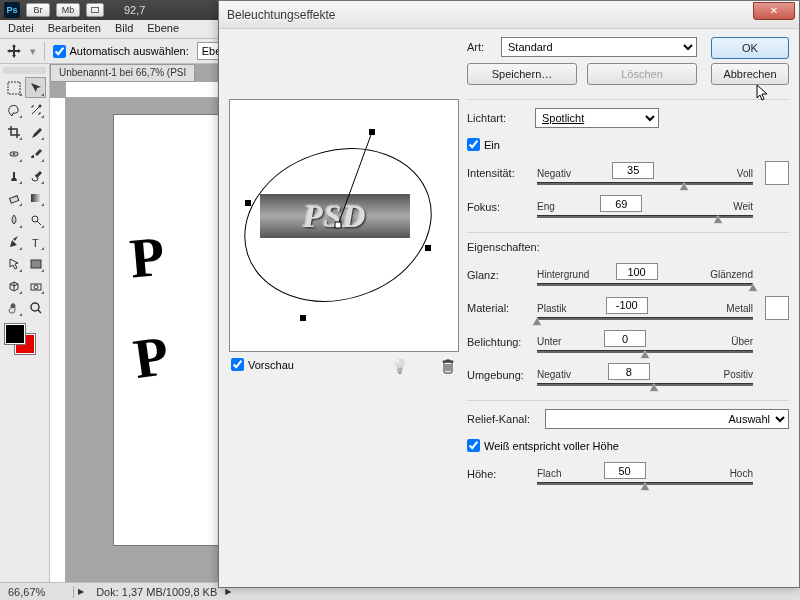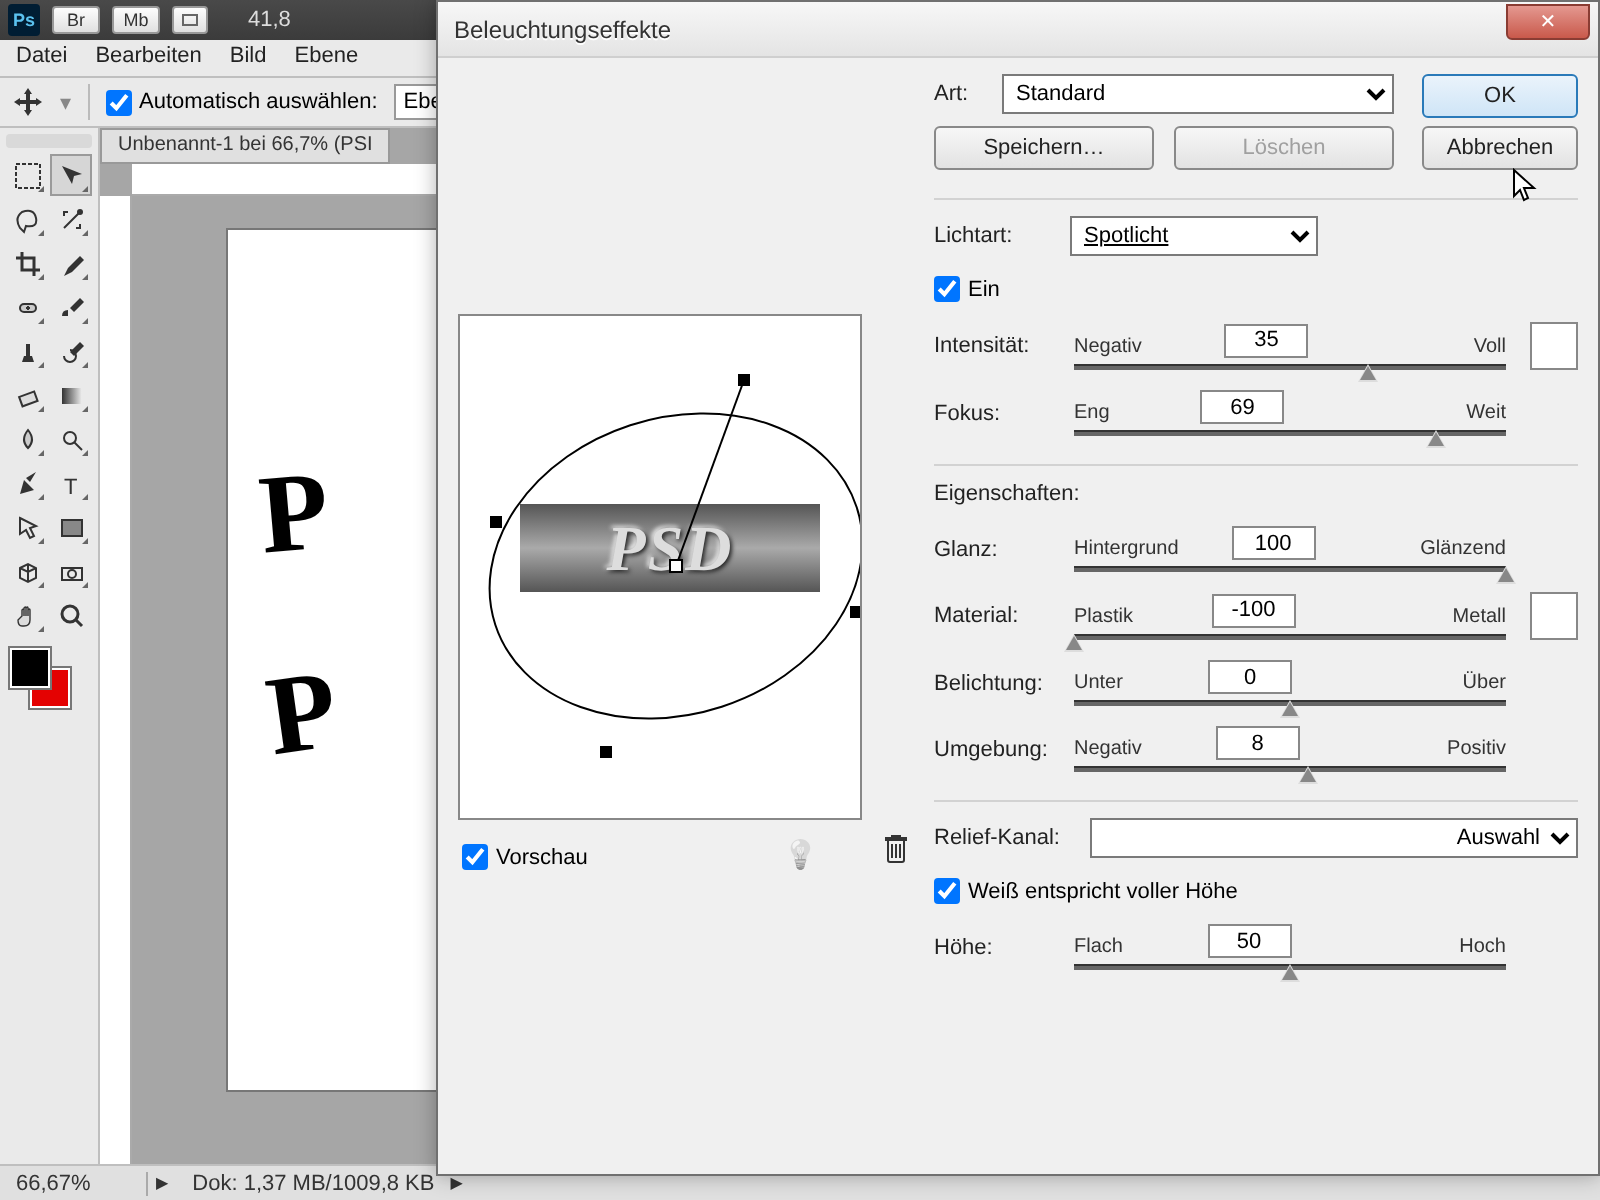--- a/index.html
+++ b/index.html
@@ -39,24 +39,24 @@
     .statusbar .docinfo { padding: 0 8px; }
     
     
     .dialog { position: absolute; left: 218px; top: 0; width: 582px; height: 588px; background: #f0f0f0; border: 1px solid #707070; box-shadow: 0 0 10px rgba(0,0,0,.3); display:flex; flex-direction: column;}
     .dlg-titlebar { height: 28px; background: linear-gradient(#f7f7f7,#e4e4e4); border-bottom: 1px solid #cfcfcf; display:flex; align-items:center; padding: 0 0 0 8px;}
     .dlg-titlebar .title { flex:1; color:#333; font-size:12px; text-shadow: 0 1px #fff; }
     .dlg-close { width: 42px; height: 18px; background: linear-gradient(#e49890,#c9594b); border:1px solid #8a3c33; border-radius: 0 0 3px 3px; margin-right: 4px; margin-top:-8px; color:#fff; display:flex; align-items:center; justify-content:center; font-size:10px;}
     .dlg-body { flex:1; display:flex; padding: 8px 10px; gap: 10px; }
     
     .dlg-left { width: 228px; display:flex; flex-direction:column; }
-    .preview-box { width: 202px; height: 253px; border: 1px solid #888; background:#fff; margin-top: 120px; position:relative; overflow:hidden; }
+    .preview-box { width: 230px; height: 253px; border: 1px solid #888; background:#fff; margin-top: 62px; position:relative; overflow:hidden; }
     .preview-box .img { position:absolute; left:30px; top:94px; width:150px; height:44px; background: linear-gradient(#555,#aaa,#555); display:flex; align-items:center; justify-content:center; font-style: italic; font-family: "Brush Script MT", cursive; font-size: 32px; font-weight: bold; color:#ddd; text-shadow: 1px 1px 2px #222, -1px -1px 2px #eee; letter-spacing: 1px; }
     .preview-box svg { position:absolute; left:0; top:0; }
-    .preview-row { display:flex; align-items:flex-end; gap:6px; margin-top:6px; padding: 0 2px; }
+    .preview-row { display:flex; align-items:flex-start; gap:6px; margin-top:6px; padding: 0 2px; }
     .preview-row .spacer { flex:1; }
     .bulb-icon { font-size:14px; color:#555; filter:grayscale(1); opacity:.7;}
     
     .dlg-right { flex:1; display:flex; flex-direction:column; gap: 6px; }
     .top-row { display:flex; gap:8px; align-items:flex-start; }
     .controls-col { flex:1; display:flex; flex-direction:column; gap:6px; }
     .btns-col { width:78px; display:flex; flex-direction:column; gap:4px; margin-left: 6px; }
     
     .row { display:flex; align-items:center; gap:6px; }
     .lbl { color:#222; }
@@ -88,21 +88,21 @@
 <body>
 
 <div class="ps-titlebar">
   <span class="ps-logo">Ps</span>
   <span class="ps-tb-btn">Br</span>
   <span class="ps-tb-btn">Mb</span>
   <span style="width:18px;height:14px;background:linear-gradient(#fdfdfd,#e0e0e0);border:1px solid #999;border-radius:2px;display:inline-flex;align-items:center;justify-content:center;">
       <span style="display:inline-block;border:1px solid #666;width:8px;height:6px;"></span>
     </span>
   <span style="flex-basis:8px;"></span>
-  <span style="color:#ddd;">41,8</span>
+  <span style="color:#ddd;">92,7</span>
 </div>
 
 <div class="ps-menubar">
   <span>Datei</span>
   <span>Bearbeiten</span>
   <span>Bild</span>
   <span>Ebene</span>
 </div>
 
 <div class="ps-optbar">

